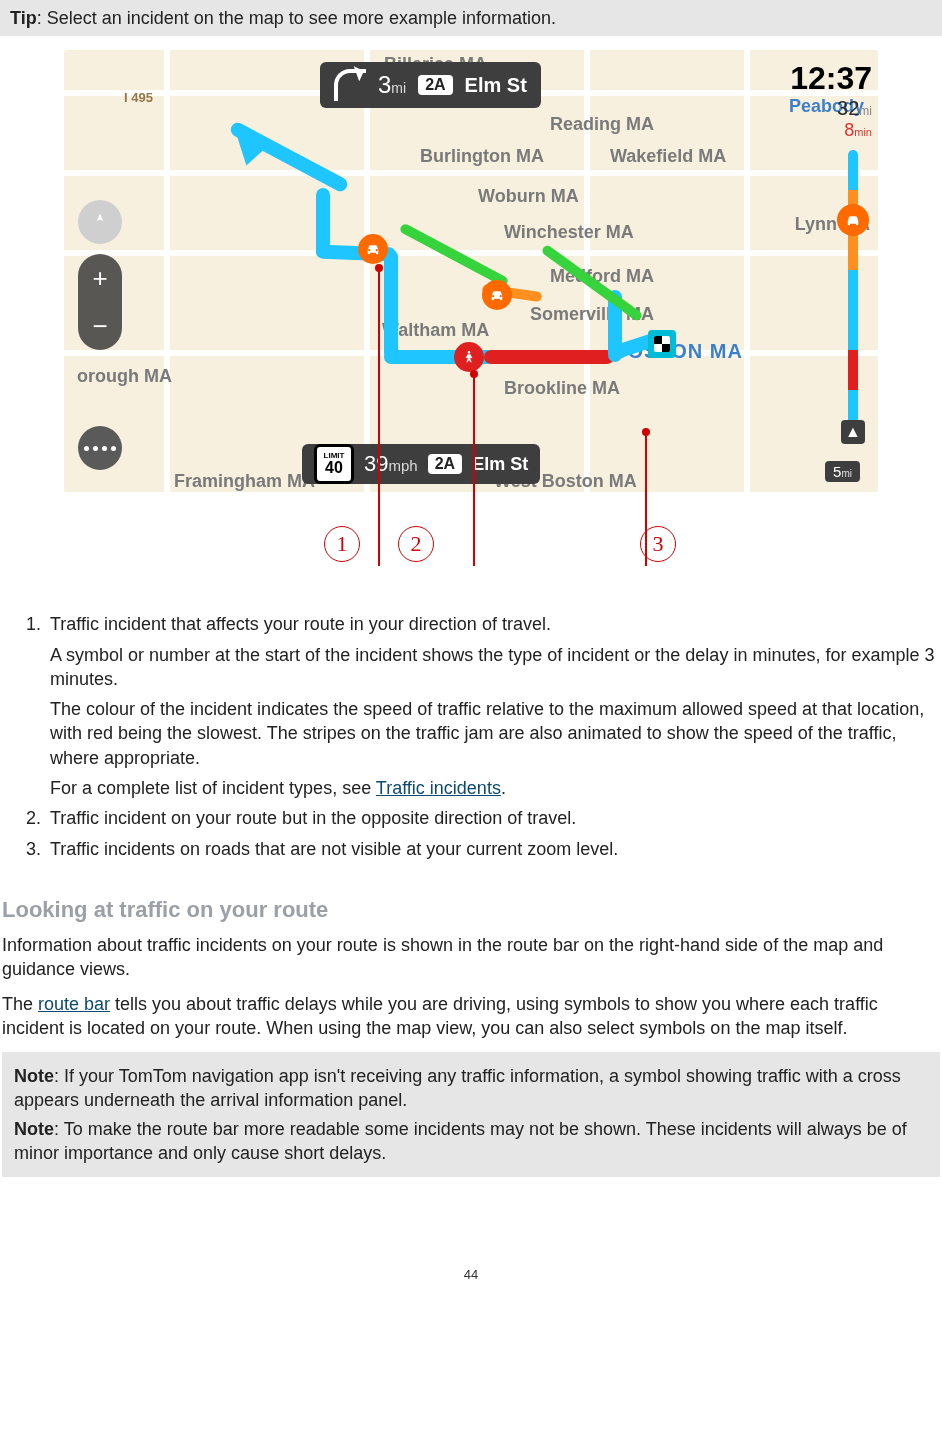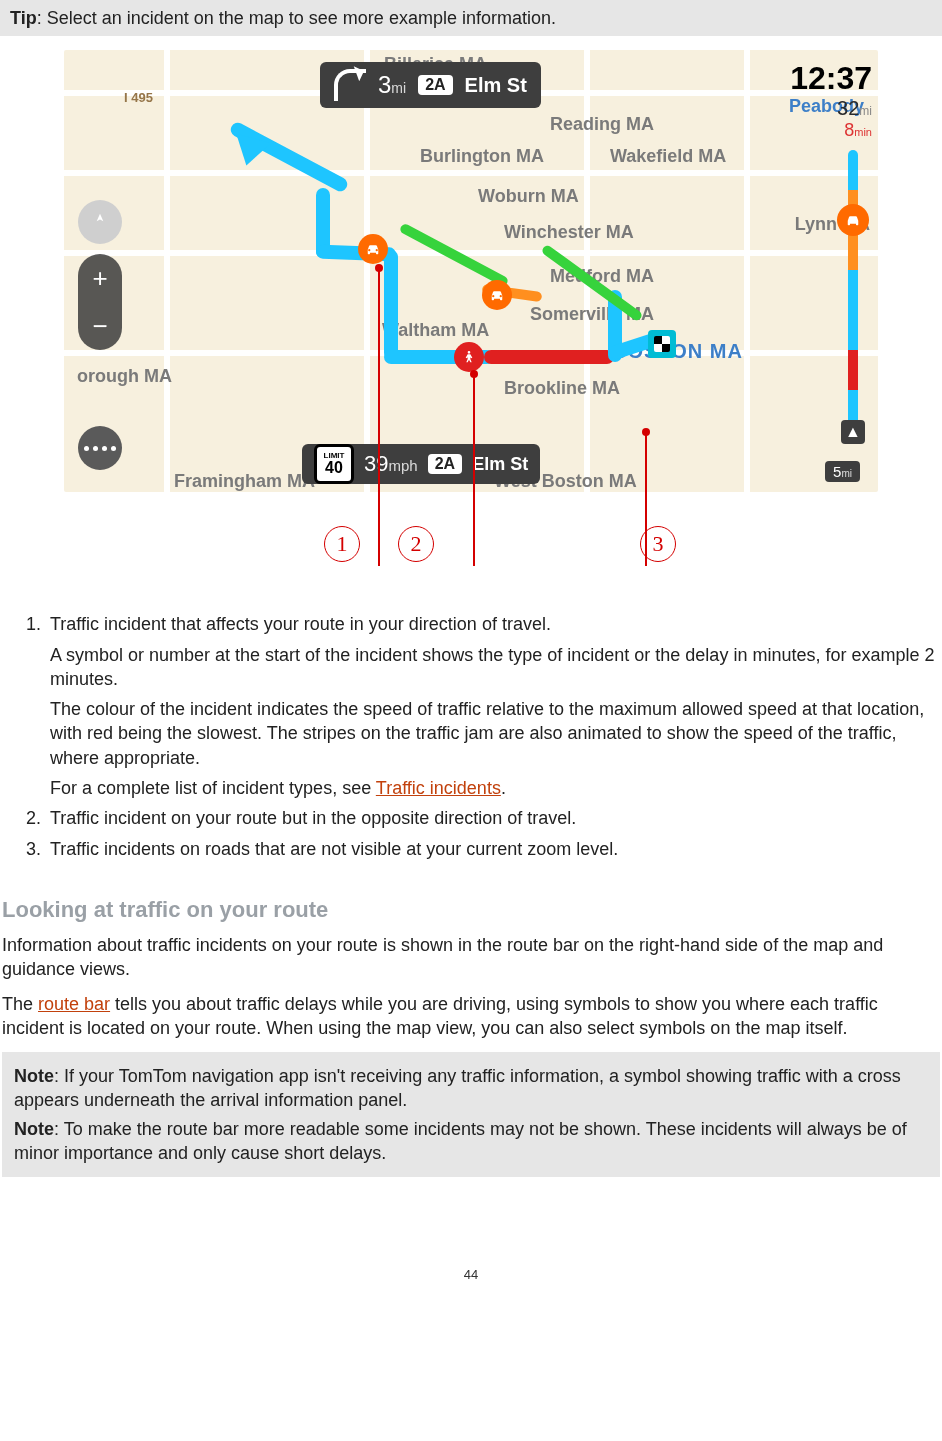--- a/index.html
+++ b/index.html
@@ -62,21 +62,21 @@
   .speed-cur .u{font-size:15px;opacity:.8;}
   
   .leg{position:absolute;width:2px;background:#d40000;}
   .leg-dot{position:absolute;width:8px;height:8px;background:#d40000;border-radius:50%;}
   .leg-label{position:absolute;top:476px;width:34px;height:34px;border:1.5px solid #d40000;border-radius:50%;color:#d40000;font-size:22px;display:flex;align-items:center;justify-content:center;font-family:Verdana;}
   
   .body-text{font-size:18px;line-height:1.35;margin:0 2px;}
   ol.body-text{padding-left:44px;margin-top:6px;}
   ol.body-text>li{margin-bottom:6px;padding-left:4px;}
   ol.body-text>li>p{margin:6px 0;}
-  a.link{color:#c2410c;text-decoration:underline;}
+  a.link{color:#0c4a6e;text-decoration:underline;}
   h2.section{font-size:22px;font-weight:700;color:#9aa0a6;margin:36px 2px 10px;}
   p.para{font-size:18px;line-height:1.35;margin:10px 2px;}
   .note-box{background:#e6e6e6;padding:8px 12px;margin:12px 2px 0;font-size:18px;line-height:1.35;}
   .note-box p{margin:4px 0;}
   .note-box .nl{font-weight:bold;}
   .page-num{text-align:center;font-size:13px;color:#333;margin-top:90px;}
   svg.car{width:18px;height:18px;}
 </style>
 </head>
 <body>
@@ -214,21 +214,21 @@
     <div class="leg-label" style="left:334px">2</div>
 
     <div class="leg-dot" style="top:378px;left:578px"></div>
     <div class="leg" style="top:382px;left:581px;height:134px"></div>
     <div class="leg-label" style="left:576px">3</div>
   </div>
 
   <ol class="body-text">
     <li>
       <span>Traffic incident that affects your route in your direction of travel.</span>
-      <p>A symbol or number at the start of the incident shows the type of incident or the delay in minutes, for example 2 minutes.</p>
+      <p>A symbol or number at the start of the incident shows the type of incident or the delay in minutes, for example 3 minutes.</p>
       <p>The colour of the incident indicates the speed of traffic relative to the maximum allowed speed at that location, with red being the slowest. The stripes on the traffic jam are also animated to show the speed of the traffic, where appropriate.</p>
       <p>
         <span>For a complete list of incident types, see </span><a href="#" class="link">Traffic incidents</a><span>.</span>
       </p>
     </li>
     <li>Traffic incident on your route but in the opposite direction of travel.</li>
     <li>Traffic incidents on roads that are not visible at your current zoom level.</li>
   </ol>
 
   <h2 class="section">Looking at traffic on your route</h2>

